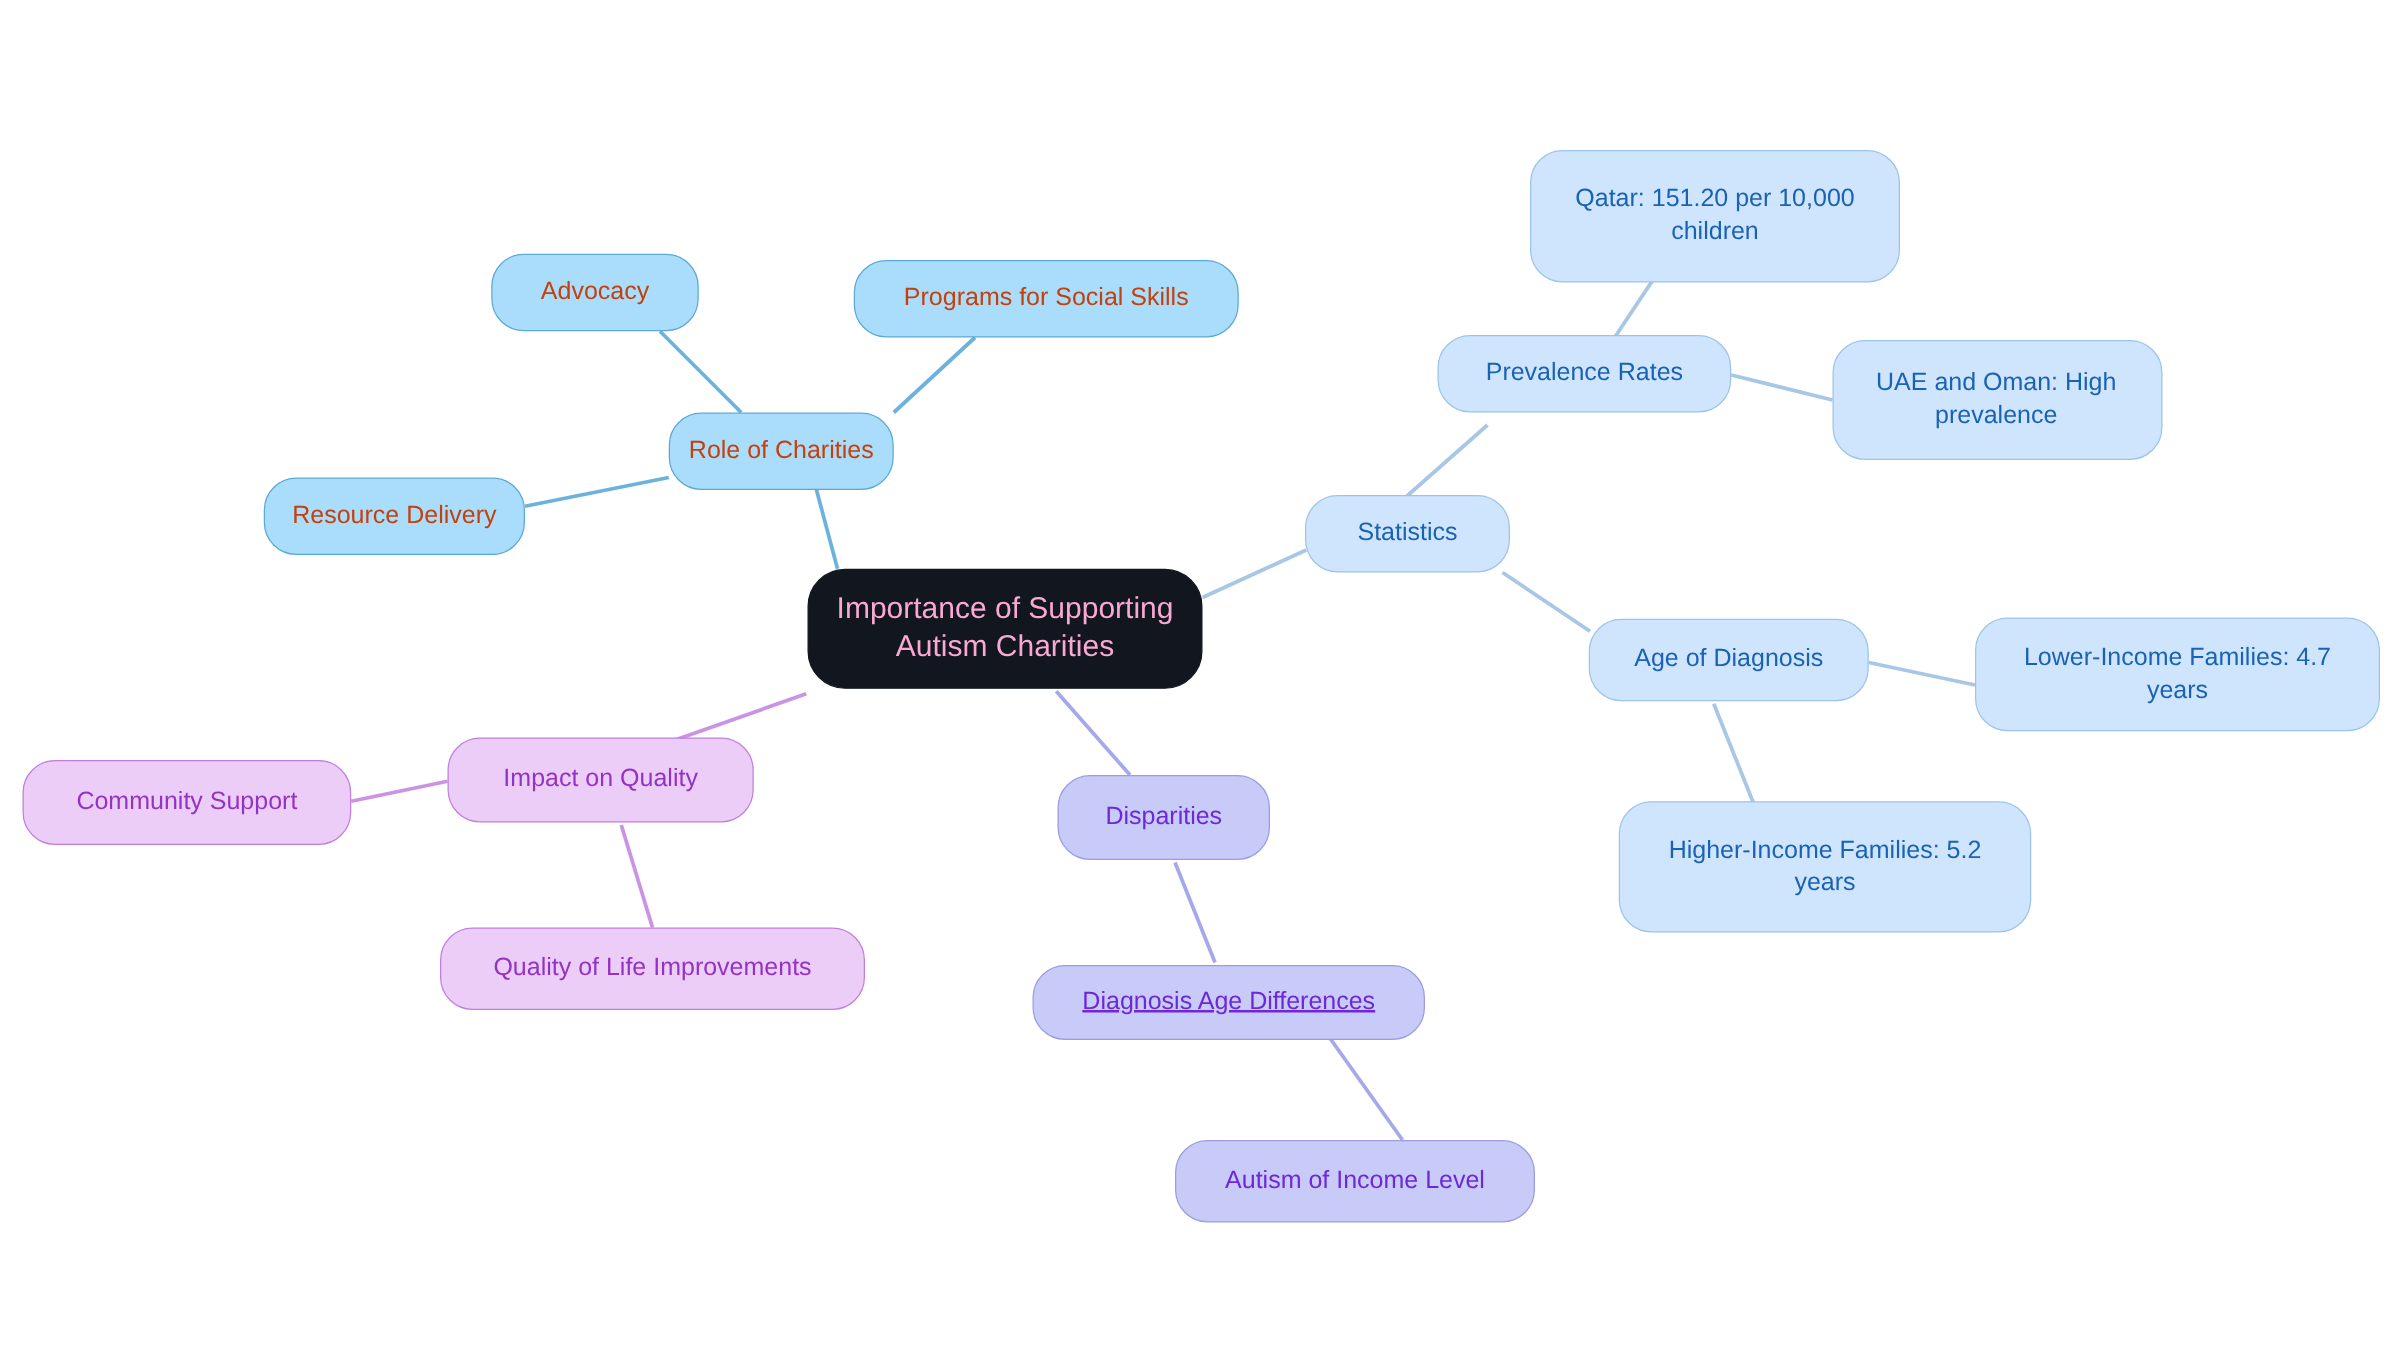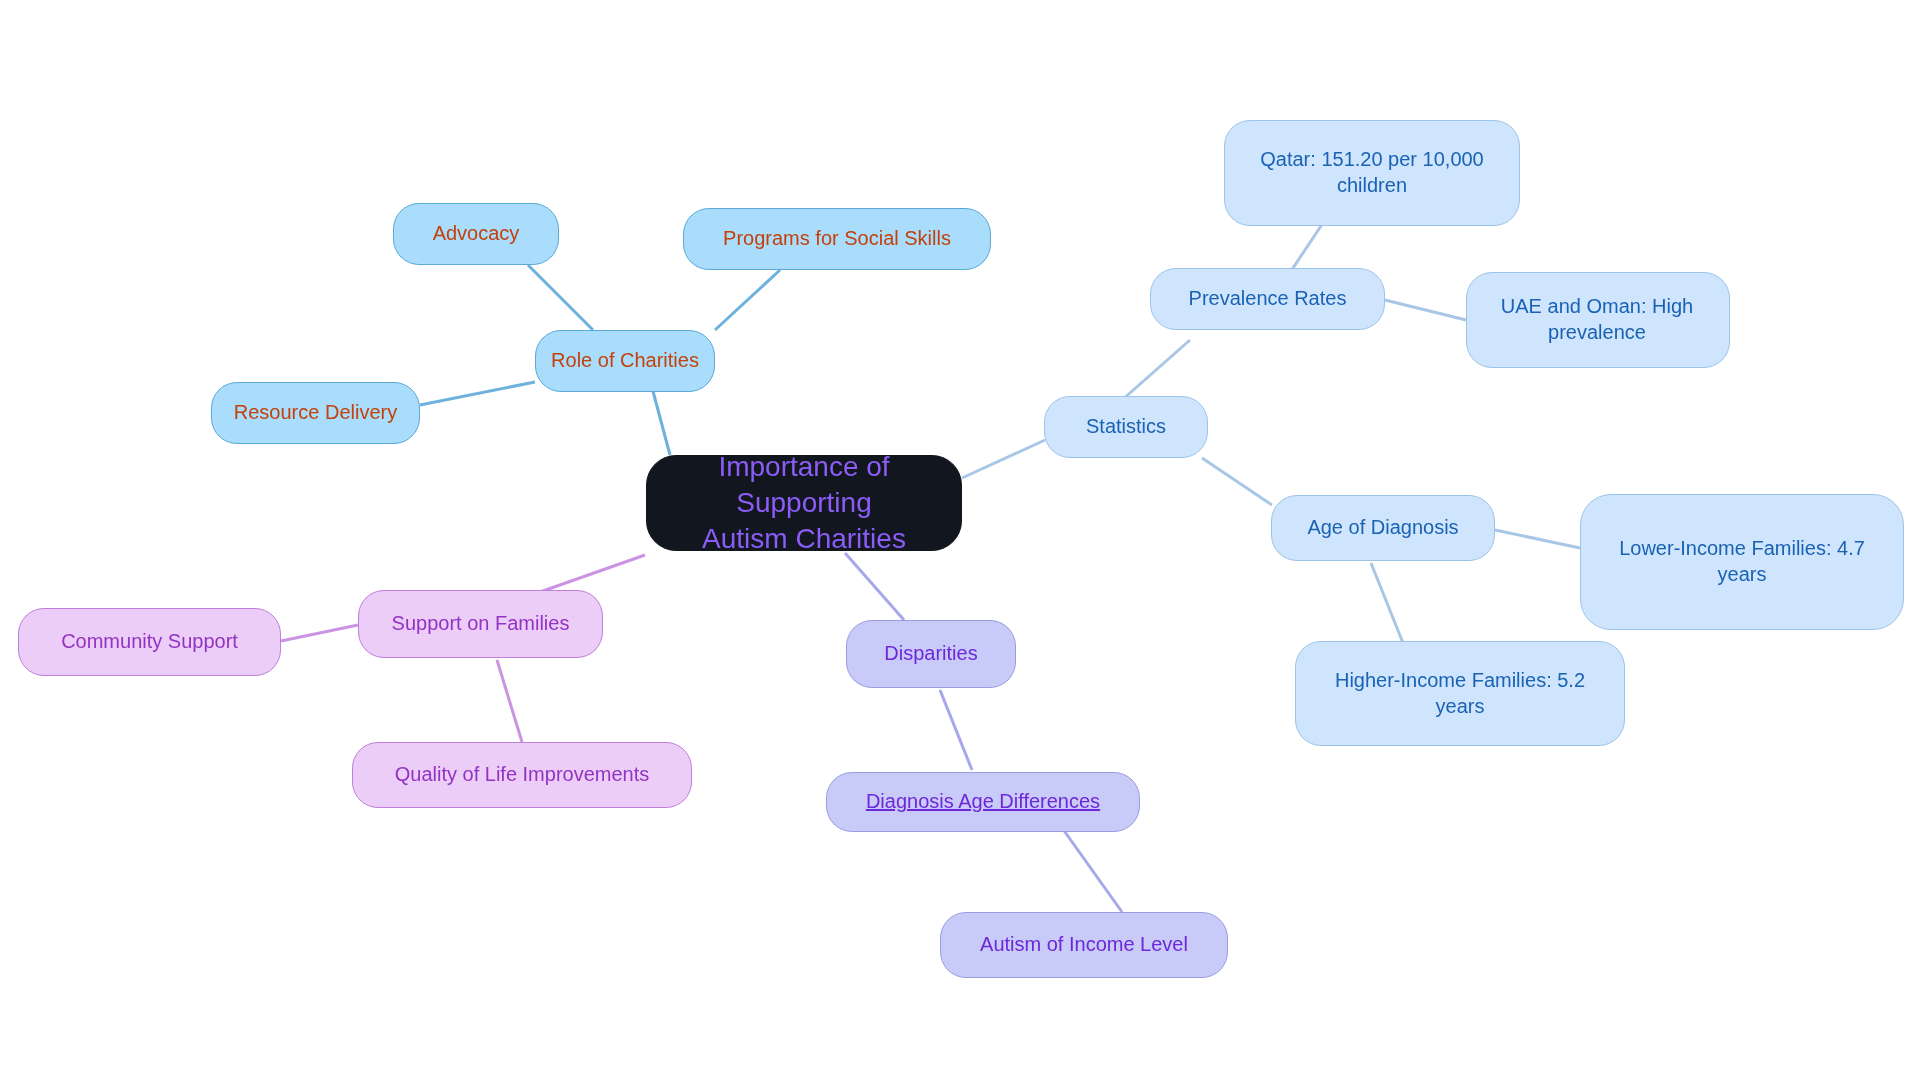--- a/index.html
+++ b/index.html
@@ -40,22 +40,22 @@
     border-width: 1.5px;
     line-height: 1.28;
     padding: 6px 14px;
     white-space: pre-line;
   }
 
   
   .node--root {
     background: #11161f;
     border-color: #11161f;
-    color: #8b5cf6;
-    font-size: 28px;
+    color: #f9a8d4;
+    font-size: 24px;
     border-radius: 30px;
   }
 
   
   .node--charities {
     background: #aadcfb;
     border-color: #5aa9d6;
     color: #c2410c;
     font-size: 20px;
   }
@@ -129,31 +129,31 @@
   <div class="node node--statistics" style="left:1150px; top:268px; width:235px; height:62px;">Prevalence Rates</div>
 
   <div class="node node--statistics" style="left:1224px; top:84px; width:296px; height:106px;margin-top:36px;">Qatar: 151.20 per 10,000
 children</div>
 
   <div class="node node--statistics" style="left:1466px; top:272px; width:264px; height:96px;padding-left:12px;">UAE and Oman: High
 prevalence</div>
 
   <div class="node node--statistics" style="left:1271px; top:495px; width:224px; height:66px;">Age of Diagnosis</div>
 
-  <div class="node node--statistics" style="left:1580px; top:494px; width:324px; height:136px;border-radius:31px;">Lower-Income Families: 4.7
+  <div class="node node--statistics" style="left:1580px; top:494px; width:324px; height:91px;">Lower-Income Families: 4.7
 years</div>
 
   <div class="node node--statistics" style="left:1295px; top:641px; width:330px; height:105px;">Higher-Income Families: 5.2
 years</div>
 
   <div class="node node--disparities" style="left:846px; top:620px; width:170px; height:68px;">Disparities</div>
 
   <div class="node node--disparities" style="left:826px; top:772px; width:314px; height:60px;text-decoration:underline;">Diagnosis Age Differences</div>
 
   <div class="node node--disparities" style="left:940px; top:912px; width:288px; height:66px;">Autism of Income Level</div>
 
-  <div class="node node--families" style="left:358px; top:590px; width:245px; height:68px;">Support on Families</div>
+  <div class="node node--families" style="left:358px; top:590px; width:245px; height:68px;">Impact on Quality</div>
 
   <div class="node node--families" style="left:18px; top:608px; width:263px; height:68px;">Community Support</div>
 
   <div class="node node--families" style="left:352px; top:742px; width:340px; height:66px;">Quality of Life Improvements</div>
 
 </div>
 
 </body></html>

